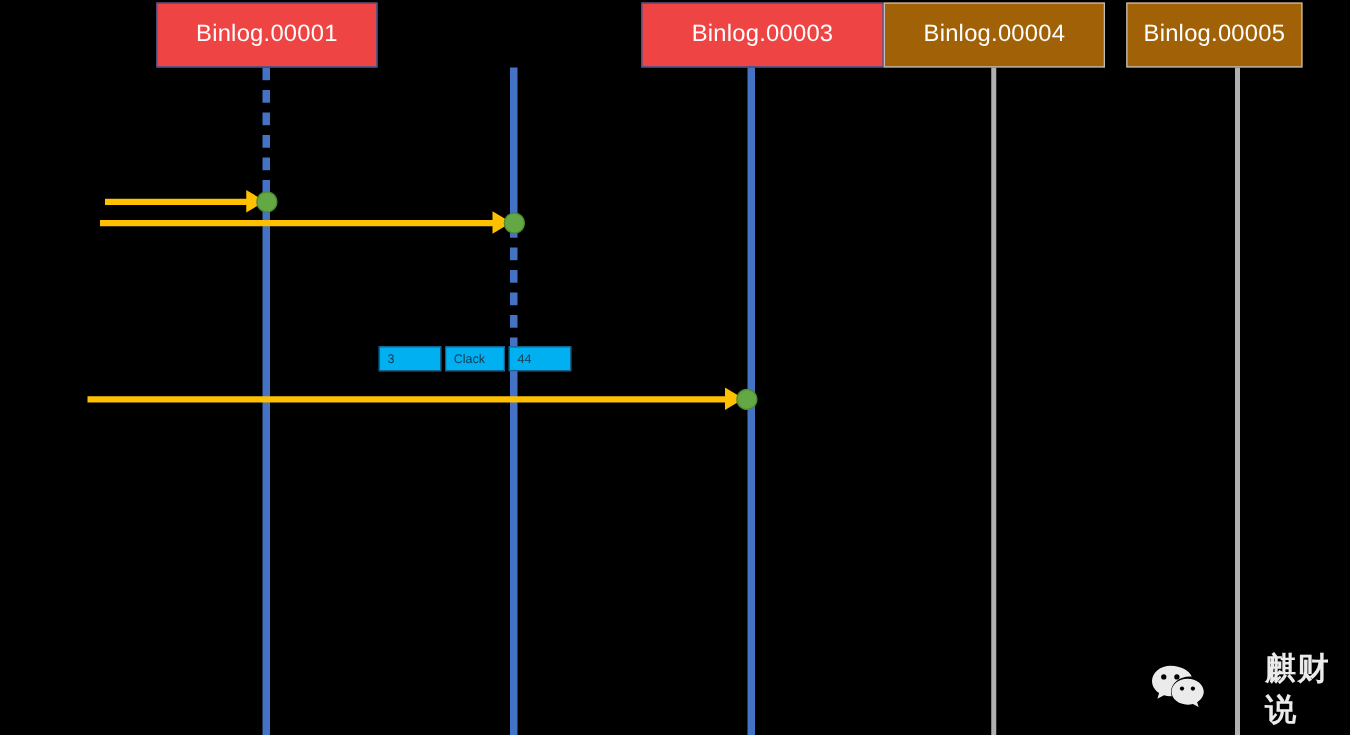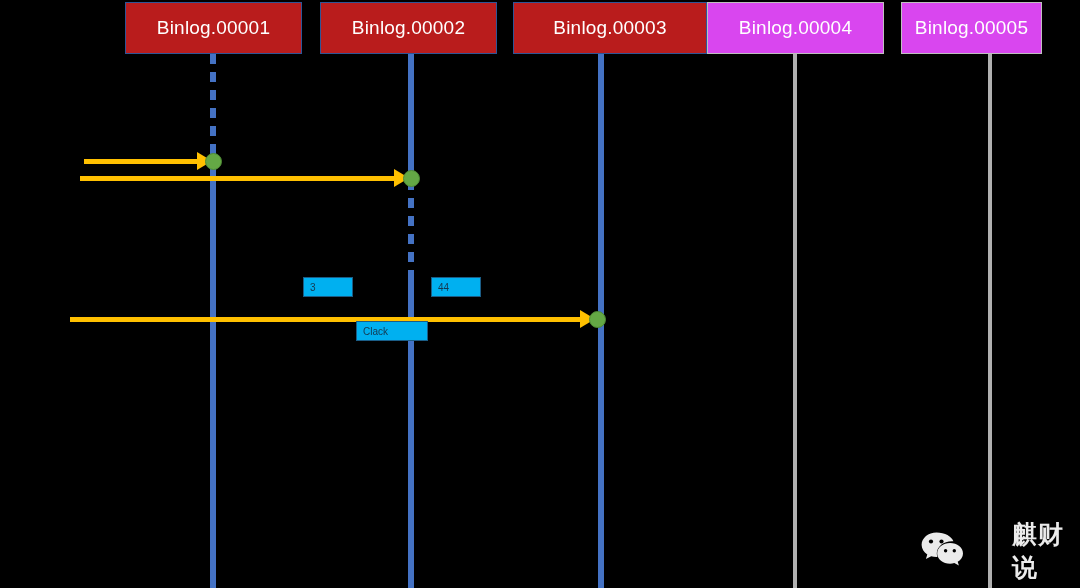--- a/index.html
+++ b/index.html
@@ -22,25 +22,25 @@
     box-sizing: border-box;
     display: flex;
     align-items: center;
     justify-content: center;
     font-size: 19px;
     letter-spacing: 0.2px;
     color: #ffffff;
     user-select: none;
   }
   .binlog-box.active {
-    background: #b91c1c;
+    background: #ef4444;
     border: 1px solid #2f5597;
   }
   .binlog-box.inactive {
-    background: #d946ef;
+    background: #a16207;
     border: 1px solid #bfbfbf;
     color: #ffffff;
   }
 
   
   .lifeline {
     position: absolute;
     width: 6px;
   }
   .lifeline.blue-solid   { background: #4472c4; }
@@ -116,23 +116,20 @@
   }
 </style>
 </head>
 <body>
 
 <div id="stage">
 
   <div class="binlog-box active" style="left:125px; top:2px; width:177px; height:52px;">
     <span>Binlog.00001</span>
   </div>
-  <div class="binlog-box active" style="left:320px; top:2px; width:177px; height:52px;">
-    <span>Binlog.00002</span>
-  </div>
   <div class="binlog-box active" style="left:513px; top:2px; width:194px; height:52px;">
     <span>Binlog.00003</span>
   </div>
   <div class="binlog-box inactive" style="left:707px; top:2px; width:177px; height:52px;">
     <span>Binlog.00004</span>
   </div>
   <div class="binlog-box inactive" style="left:901px; top:2px; width:141px; height:52px;">
     <span>Binlog.00005</span>
   </div>
 
@@ -158,21 +155,21 @@
   <div class="arrow-head" style="left:580px; top:310px;"></div>
 
   <div class="node-dot" style="left:205px; top:153px;"></div>
   <div class="node-dot" style="left:403px; top:170px;"></div>
   <div class="node-dot" style="left:589px; top:311px;"></div>
 
   <div id="event-record" style="left:303px; top:277px;">
     <div class="cell" style="width:50px;">
       <span>3</span>
     </div>
-    <div class="cell" style="width:72px; margin-left:3px;margin-top:44px;">
+    <div class="cell" style="width:48px; margin-left:3px;">
       <span>Clack</span>
     </div>
     <div class="cell" style="width:50px; margin-left:3px;">
       <span>44</span>
     </div>
   </div>
 
   <div id="watermark" style="left:920px; top:518px;gap:48px;">
     <span style="display:inline-block;">
       <svg width="44" height="36" viewBox="0 0 44 36" xmlns="http://www.w3.org/2000/svg">

